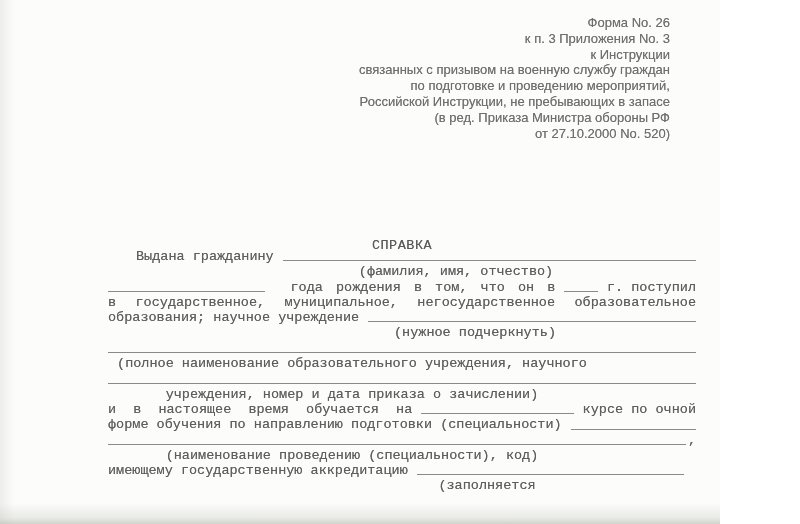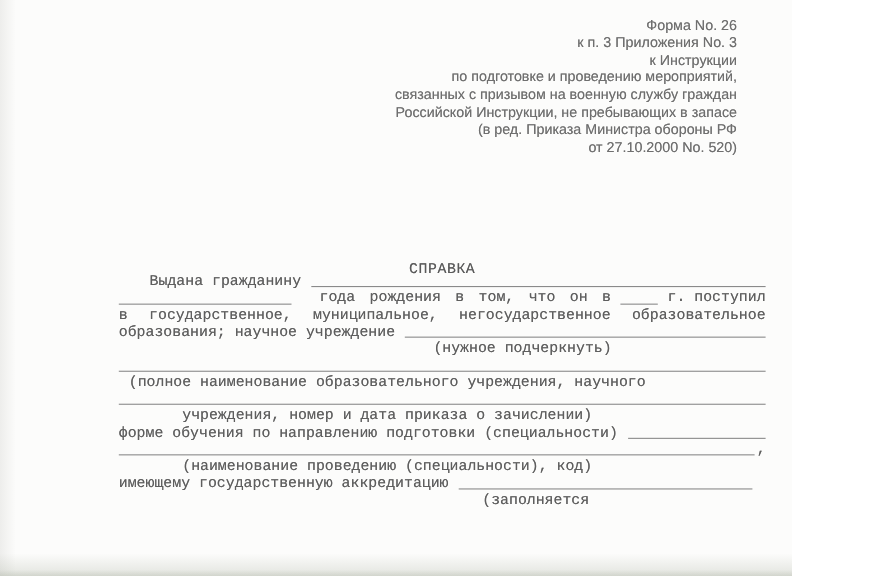--- a/index.html
+++ b/index.html
@@ -82,36 +82,37 @@
 </style>
 </head>
 <body>
 
 <div class="sheet">
 
   <div class="form-header">
     <div>Форма No. 26</div>
     <div>к п. 3 Приложения No. 3</div>
     <div>к Инструкции</div>
+    <div>связанных с призывом на военную службу граждан</div>
     <div>по подготовке и проведению мероприятий,</div>
-    <div>связанных с призывом на военную службу граждан</div>
     <div>Российской Инструкции, не пребывающих в запасе</div>
     <div>(в ред. Приказа Министра обороны РФ</div>
     <div>от 27.10.2000 No. 520)</div>
   </div>
 
   <div class="doc-title">СПРАВКА</div>
 
   <div class="doc-body">
 
     <div class="row fields indent1">
       <span class="txt">Выдана гражданину</span>
       <span class="fill"></span>
     </div>
 
+    <div class="row caption cap-fio">(фамилия, имя, отчество)</div>
 
     <div class="row fields">
       <span class="fill w160"></span>
       <span class="txt ws1">года рождения в том, что он в</span>
       <span class="fill w34"></span>
       <span class="txt">г. поступил</span>
     </div>
 
     <div class="row just">
       <span>в государственное, муниципальное, негосударственное образовательное</span>
@@ -130,20 +131,25 @@
     </div>
 
     <div class="row caption cap-rule">(полное наименование образовательного учреждения, научного</div>
 
     <div class="row fields">
       <span class="fill"></span>
     </div>
 
     <div class="row caption cap-rule">учреждения, номер и дата приказа о зачислении)</div>
 
+    <div class="row fields">
+      <span class="txt ws2">и в настоящее время обучается на</span>
+      <span class="fill"></span>
+      <span class="txt">курсе по очной</span>
+    </div>
 
     <div class="row fields">
       <span class="txt">форме обучения по направлению подготовки (специальности)</span>
       <span class="fill"></span>
     </div>
 
     <div class="row fields g2">
       <span class="fill"></span>
       <span class="txt">,</span>
     </div>

